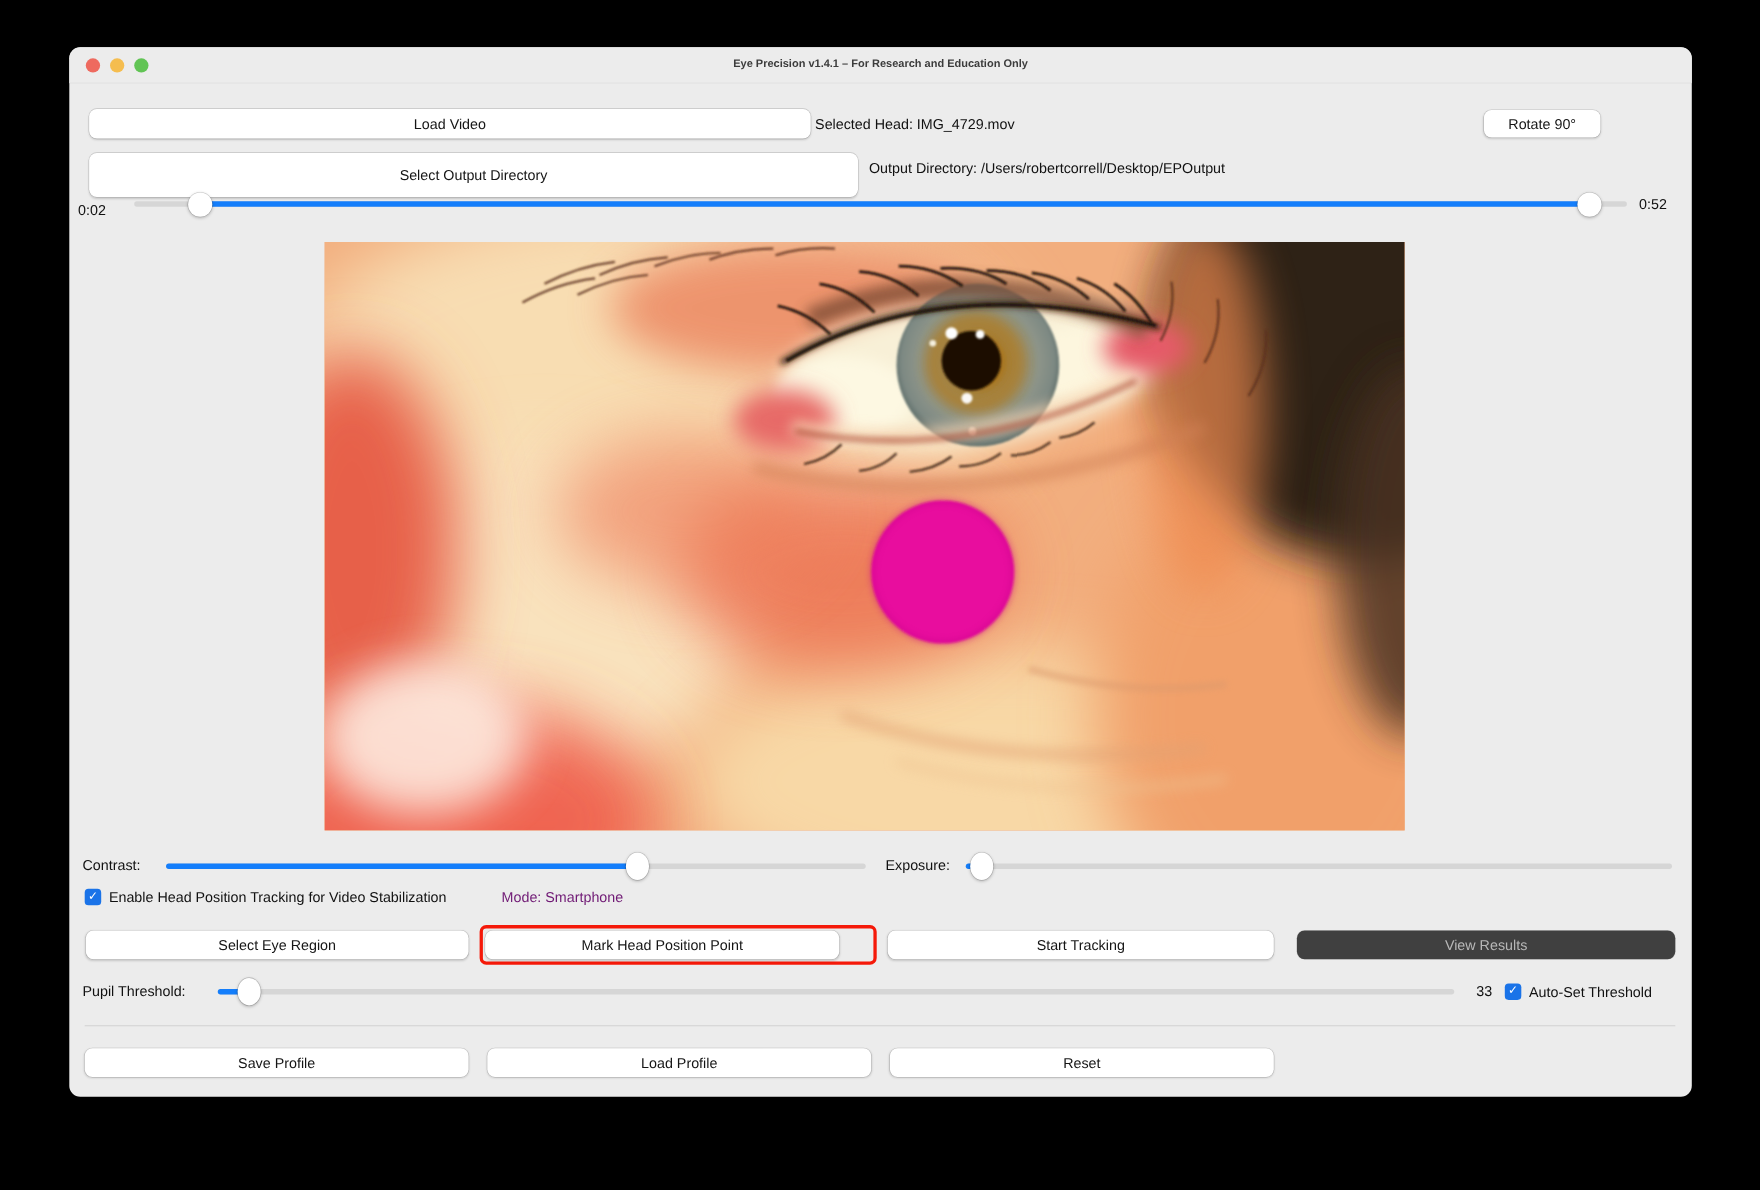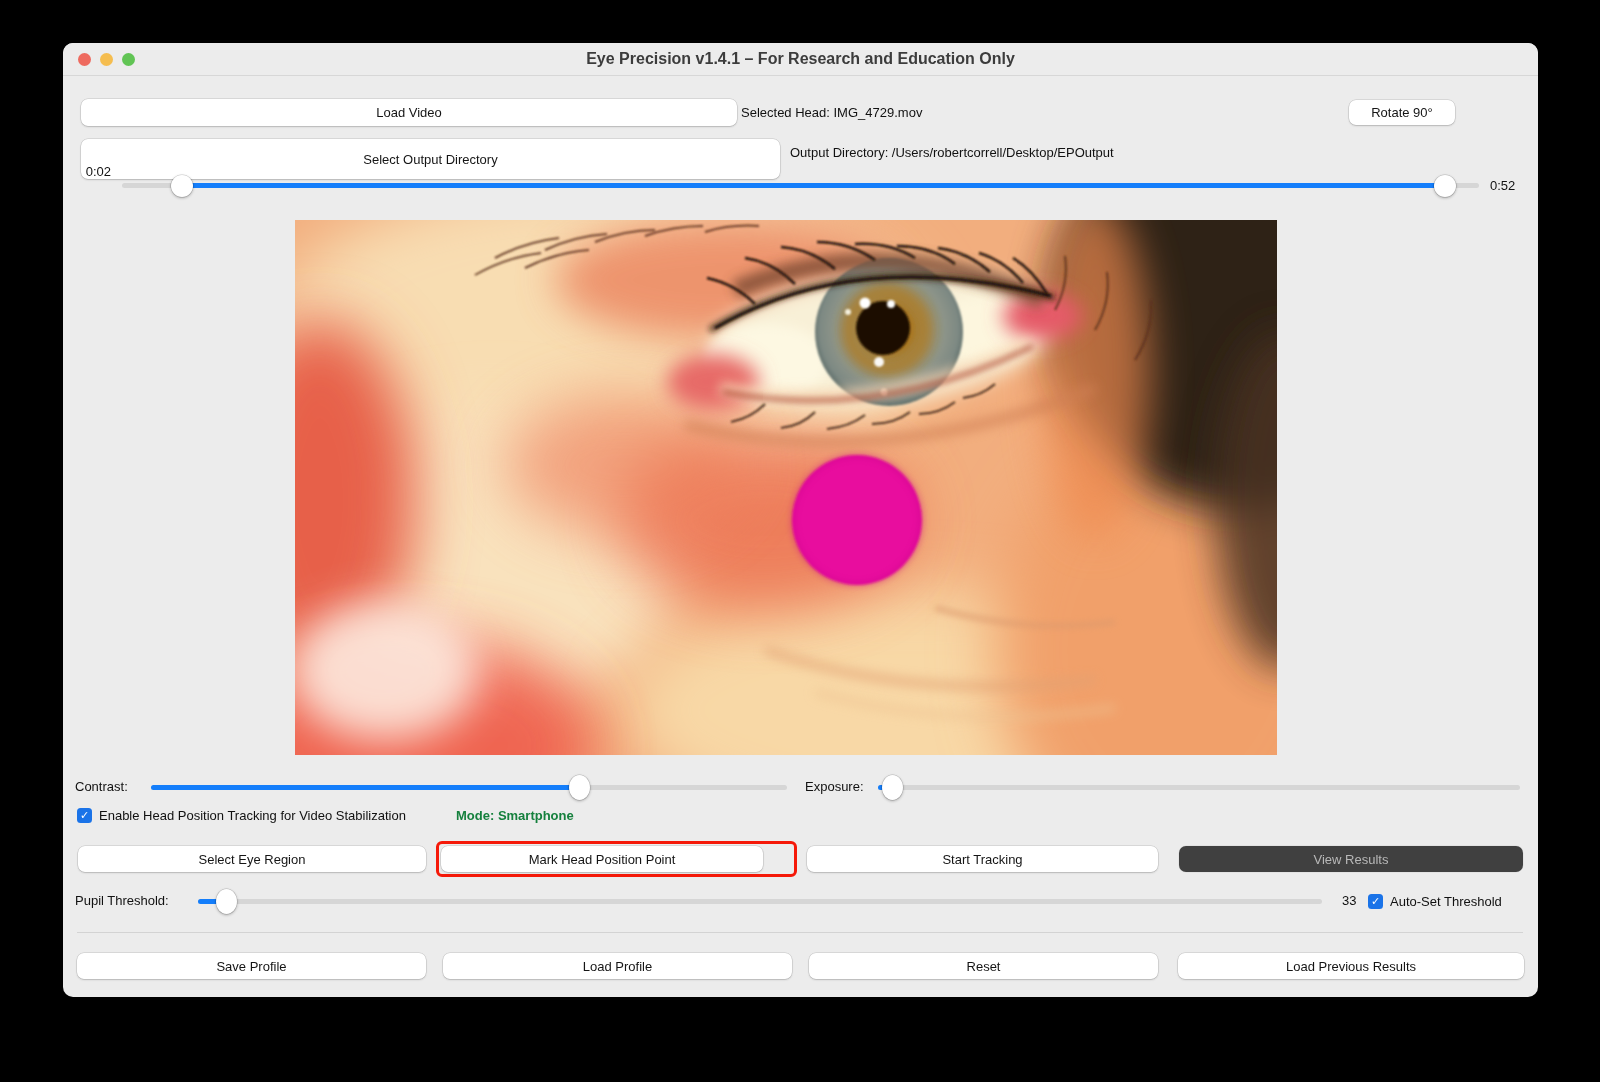--- a/index.html
+++ b/index.html
@@ -5,21 +5,21 @@
   html,body{margin:0;padding:0;background:#000;}
   .stage{position:relative;width:1600px;height:1082px;background:#000;overflow:hidden;
          font-family:"Liberation Sans","DejaVu Sans",sans-serif;}
   .window{position:absolute;left:63px;top:43px;width:1475px;height:954px;background:#ececec;
           border-radius:10px;box-shadow:0 25px 60px rgba(0,0,0,.65);font-size:13px;color:#111;}
   
   .titlebar{position:absolute;left:0;top:0;right:0;height:32px;background:#ececec;
             border-bottom:1px solid #d7d7d7;border-radius:10px 10px 0 0;}
   .light{position:absolute;top:10px;width:13px;height:13px;border-radius:50%;}
   .title{position:absolute;left:0;right:0;top:0;line-height:32px;text-align:center;
-         font-weight:bold;color:#3c3c3c;font-size:16px;}
+         font-weight:bold;color:#3c3c3c;font-size:10px;}
   
   .btn{position:absolute;background:#fff;border-radius:7px;box-sizing:border-box;
        box-shadow:0 0 0 0.5px rgba(0,0,0,.16),0 1px 2px rgba(0,0,0,.16);
        display:flex;align-items:center;justify-content:center;font-size:13px;color:#151515;}
   .btn.disabled{background:#404040;color:#b8b8b8;box-shadow:0 0 0 0.5px rgba(0,0,0,.07);}
   .label{position:absolute;font-size:13px;color:#111;white-space:nowrap;}
   .track{position:absolute;height:5px;border-radius:2.5px;background:#d6d6d6;}
   .fill{position:absolute;left:0;top:0;bottom:0;background:#147efb;border-radius:2.5px;}
   .thumb{position:absolute;background:#fff;border-radius:50%;
          box-shadow:0 0 0 0.5px rgba(0,0,0,.18),0 1px 3px rgba(0,0,0,.3);}
@@ -49,21 +49,21 @@
     <div class="label" style="left:678px;top:56px;line-height:27px">Selected Head: IMG_4729.mov</div>
     <div class="btn" style="left:1286px;top:57px;width:106px;height:25px">
       <span>Rotate 90°</span>
     </div>
 
     <div class="btn" style="left:18px;top:96px;width:699px;height:40px">
       <span>Select Output Directory</span>
     </div>
     <div class="label" style="left:727px;top:96px;line-height:27px">Output Directory: /Users/robertcorrell/Desktop/EPOutput</div>
 
-    <div class="label" style="left:8px;top:121px;width:40px;text-align:right;line-height:16px">0:02</div>
+    <div class="label" style="left:8px;top:140px;width:40px;line-height:16px">0:02</div>
     <div class="track" style="left:59px;top:140px;width:1357px">
       <div class="fill" style="left:60px;width:1263px"></div>
     </div>
     <div class="thumb" style="left:108px;top:132px;width:22px;height:22px"></div>
     <div class="thumb" style="left:1371px;top:132px;width:22px;height:22px"></div>
     <div class="label" style="left:1427px;top:135px;line-height:16px">0:52</div>
 
     <div class="videoframe">
       <svg width="982" height="535" viewBox="0 0 982 535">
         <defs>
@@ -192,21 +192,21 @@
     <div class="label" style="left:742px;top:736px;line-height:16px">Exposure:</div>
     <div class="track" style="left:815px;top:742px;width:642px">
       <div class="fill" style="width:14px"></div>
     </div>
     <div class="thumb" style="left:819px;top:732px;width:21px;height:25px;border-radius:50%"></div>
 
     <div class="checkbox" style="left:14px;top:765px">
       <span>✓</span>
     </div>
     <div class="label" style="left:36px;top:765px;line-height:15px">Enable Head Position Tracking for Video Stabilization</div>
-    <div class="label" style="left:393px;top:765px;line-height:15px;font-weight:bold;color:#15803d">Mode: Smartphone</div>
+    <div class="label" style="left:393px;top:765px;line-height:15px;font-weight:normal;color:#701a75">Mode: Smartphone</div>
 
     <div class="btn" style="left:15px;top:803px;width:348px;height:26px">
       <span>Select Eye Region</span>
     </div>
     <div class="highlight" style="left:373px;top:798px;width:361px;height:36px"></div>
     <div class="btn" style="left:378px;top:803px;width:322px;height:26px">
       <span>Mark Head Position Point</span>
     </div>
     <div class="btn" style="left:744px;top:803px;width:351px;height:26px">
       <span>Start Tracking</span>
@@ -230,18 +230,15 @@
 
     <div class="btn" style="left:14px;top:910px;width:349px;height:26px">
       <span>Save Profile</span>
     </div>
     <div class="btn" style="left:746px;top:910px;width:349px;height:26px">
       <span>Reset</span>
     </div>
     <div class="btn" style="left:380px;top:910px;width:349px;height:26px">
       <span>Load Profile</span>
     </div>
-    <div class="btn" style="left:1115px;top:910px;width:346px;height:26px">
-      <span>Load Previous Results</span>
-    </div>
 
   </div>
 </div>
 
 </body></html>

